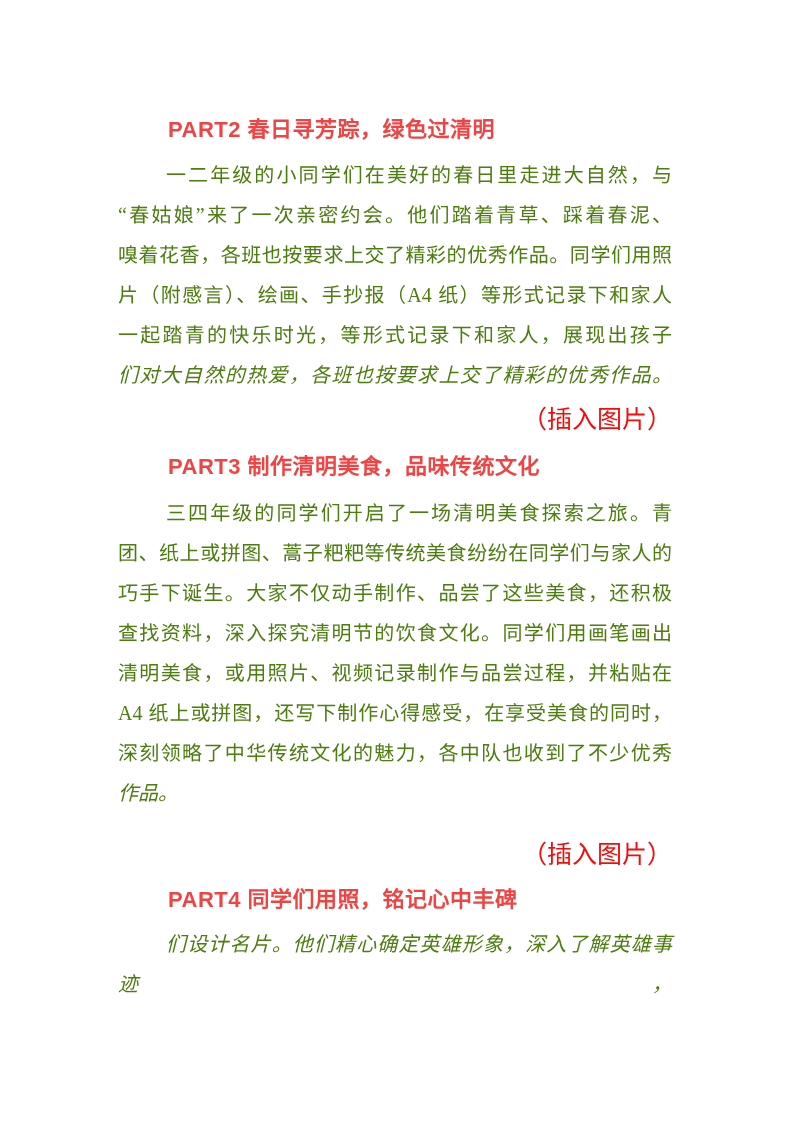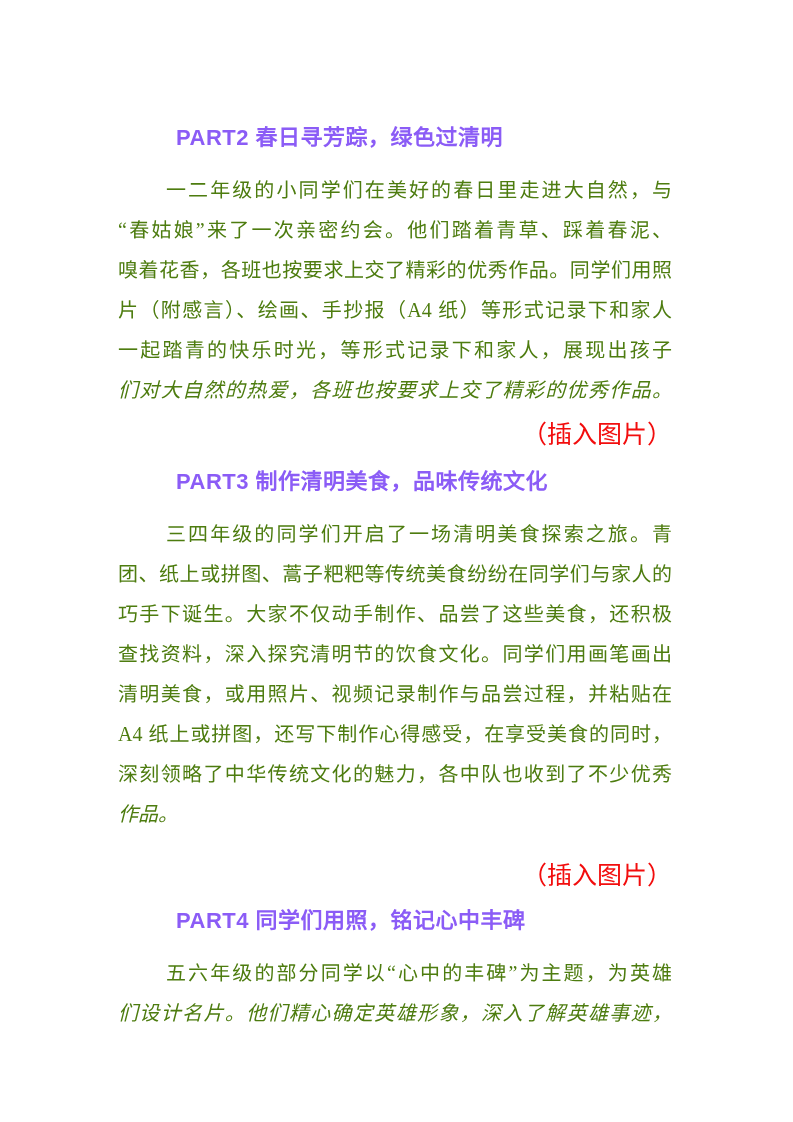--- a/index.html
+++ b/index.html
@@ -16,26 +16,26 @@
   }
   .doc-page {
     position: relative;
     width: 793px;
     height: 1122px;
     background: #ffffff;
     box-sizing: border-box;
     padding: 106px 121px 0 118px;
   }
   .sec-heading {
-    margin: 12px;
+    margin: 4px;
     font-family: "Liberation Sans", "DejaVu Sans", sans-serif;
     font-weight: bold;
     font-size: 22px;
     line-height: 40px;
-    color: #8b5cf6;
+    color: #ef4444;
     text-indent: 46px;
     letter-spacing: 0.5px;
     white-space: nowrap;
   }
   .heading-gap1 { margin-top: 7px; }
   .heading-gap2 { margin-top: 5px; }
   .para {
     margin: 0;
     font-size: 20px;
     line-height: 40px;
@@ -97,17 +97,16 @@
       <div class="tline">A4 纸上或拼图，还写下制作心得感受，在享受美食的同时，</div>
       <div class="tline">深刻领略了中华传统文化的魅力，各中队也收到了不少优秀</div>
       <div class="tline">作品。</div>
     </div>
 
   <div class="insert-note note-gap2" style="color: rgb(242, 13, 13);">（插入图片）</div>
 
   <h2 class="sec-heading heading-gap2">PART4 同学们用照，铭记心中丰碑</h2>
 
   <div class="para flush-last para-gap3">
-      <div class="tline">五六年级的部分同学以“心中的丰碑”为主题，为英雄</div>
       <div class="tline">们设计名片。他们精心确定英雄形象，深入了解英雄事迹，</div>
     </div>
 
 </div>
 
 </body></html>

